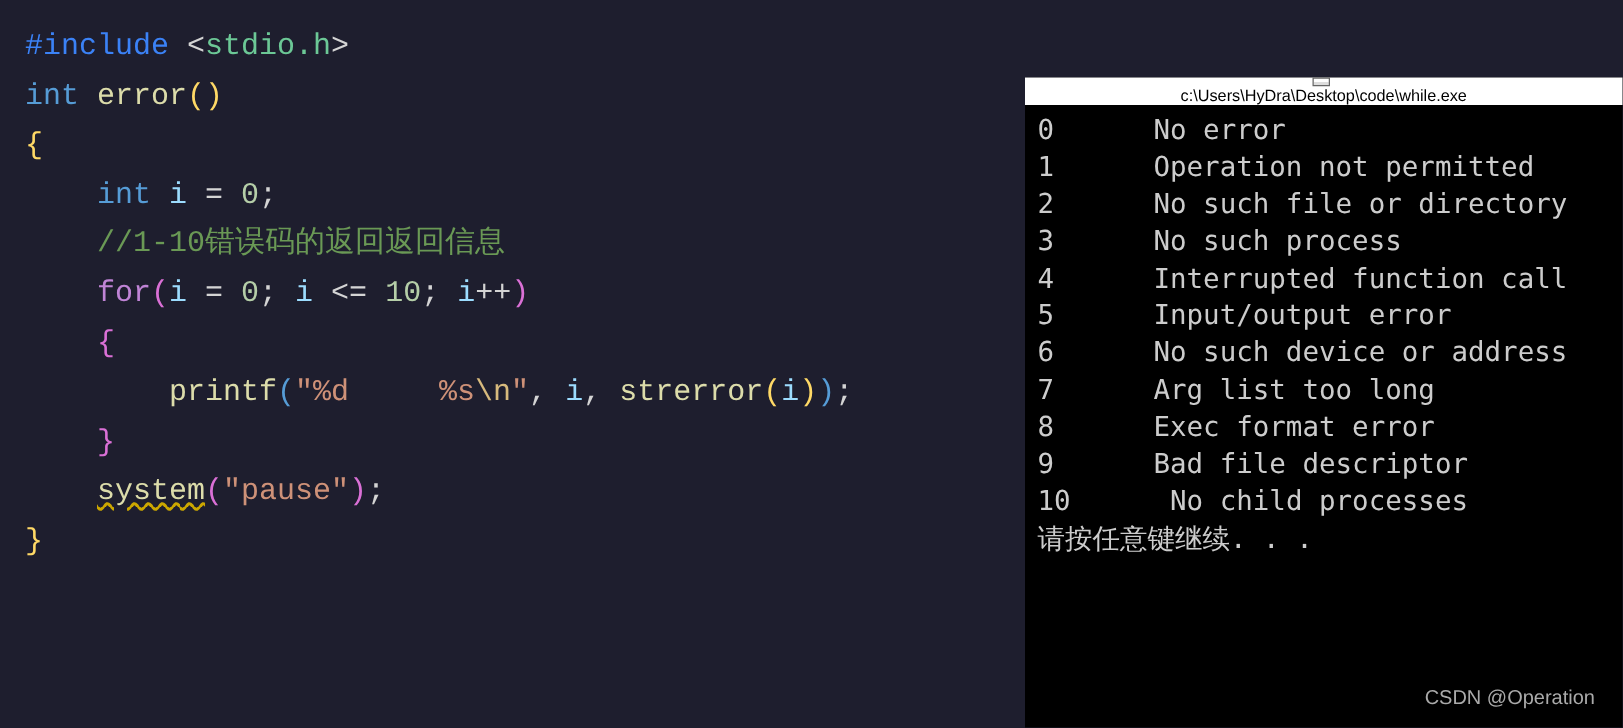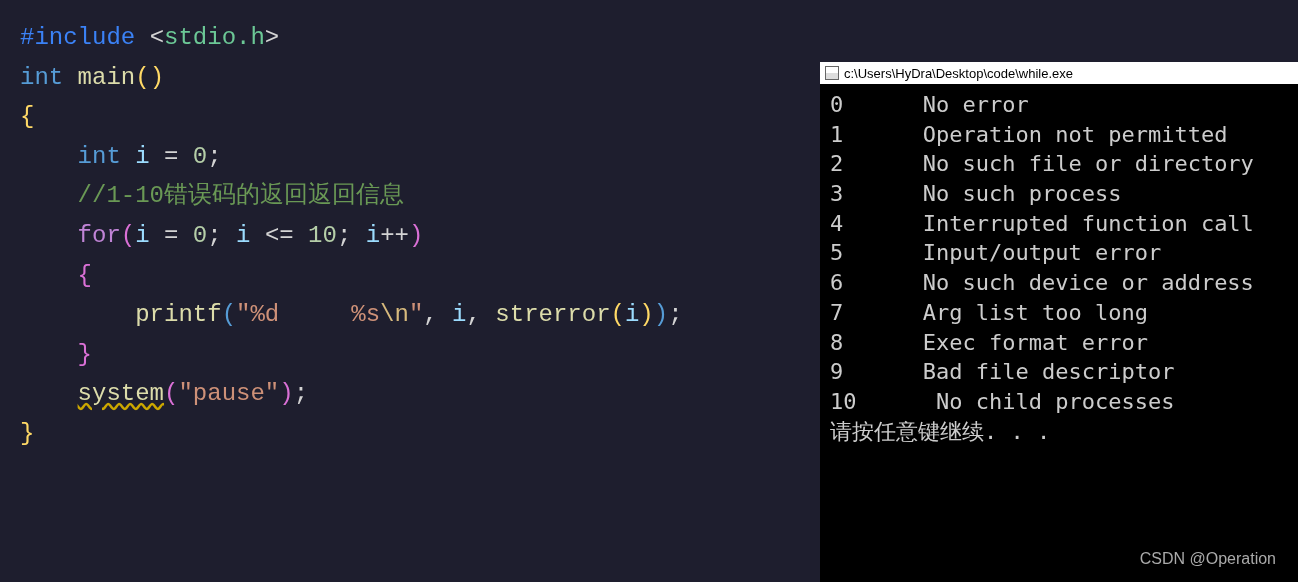--- a/index.html
+++ b/index.html
@@ -61,20 +61,21 @@
     }
     .titlebar {
       background: #fff;
       height: 22px;
       display: flex;
       align-items: center;
       padding: 0 5px;
       font-family: 'Segoe UI', Tahoma, sans-serif;
       font-size: 13px;
       color: #000;
+      flex-direction: column;
     }
     .title-icon {
       width: 14px;
       height: 14px;
       margin-right: 5px;
       border: 1px solid #666;
       display: inline-block;
       background: linear-gradient(to bottom, #fff 50%, #ddd 50%);
     }
     .console-body {
@@ -94,21 +95,21 @@
       color: #aaa;
       font-family: sans-serif;
       font-size: 16px;
     }
   </style>
 </head>
 <body>
 
 <div class="editor">
   <div class="code-line"><span class="preprocessor">#include </span><span class="angle-bracket">&lt;</span><span class="include-path">stdio.h</span><span class="angle-bracket">&gt;</span></div>
-  <div class="code-line"><span class="keyword-type">int </span><span class="func-name">main</span><span class="paren">(</span><span class="paren">)</span></div>
+  <div class="code-line"><span class="keyword-type">int </span><span class="func-name">error</span><span class="paren">(</span><span class="paren">)</span></div>
   <div class="code-line"><span class="paren">{</span></div>
   <div class="code-line">    <span class="keyword-type">int </span><span class="identifier">i </span><span class="operator">= </span><span class="number">0</span><span class="semicolon">;</span></div>
   <div class="code-line">    <span class="comment">//1-10错误码的返回返回信息</span></div>
   <div class="code-line">    <span class="keyword-ctrl">for</span><span class="brace">(</span><span class="identifier">i </span><span class="operator">= </span><span class="number">0</span><span class="semicolon">; </span><span class="identifier">i </span><span class="operator">&lt;= </span><span class="number">10</span><span class="semicolon">; </span><span class="identifier">i</span><span class="operator">++</span><span class="brace">)</span></div>
   <div class="code-line">    <span class="brace">{</span></div>
   <div class="code-line">        <span class="func-name">printf</span><span class="brace2">(</span><span class="string">"%d     %s</span><span class="escape">\n</span><span class="string">"</span><span class="operator">, </span><span class="identifier">i</span><span class="operator">, </span><span class="func-name">strerror</span><span class="paren">(</span><span class="identifier">i</span><span class="paren">)</span><span class="brace2">)</span><span class="semicolon">;</span></div>
   <div class="code-line">    <span class="brace">}</span></div>
   <div class="code-line">    <span class="func-name underline-warn">system</span><span class="brace">(</span><span class="string">"pause"</span><span class="brace">)</span><span class="semicolon">;</span></div>
   <div class="code-line"><span class="paren">}</span></div>
 </div>

